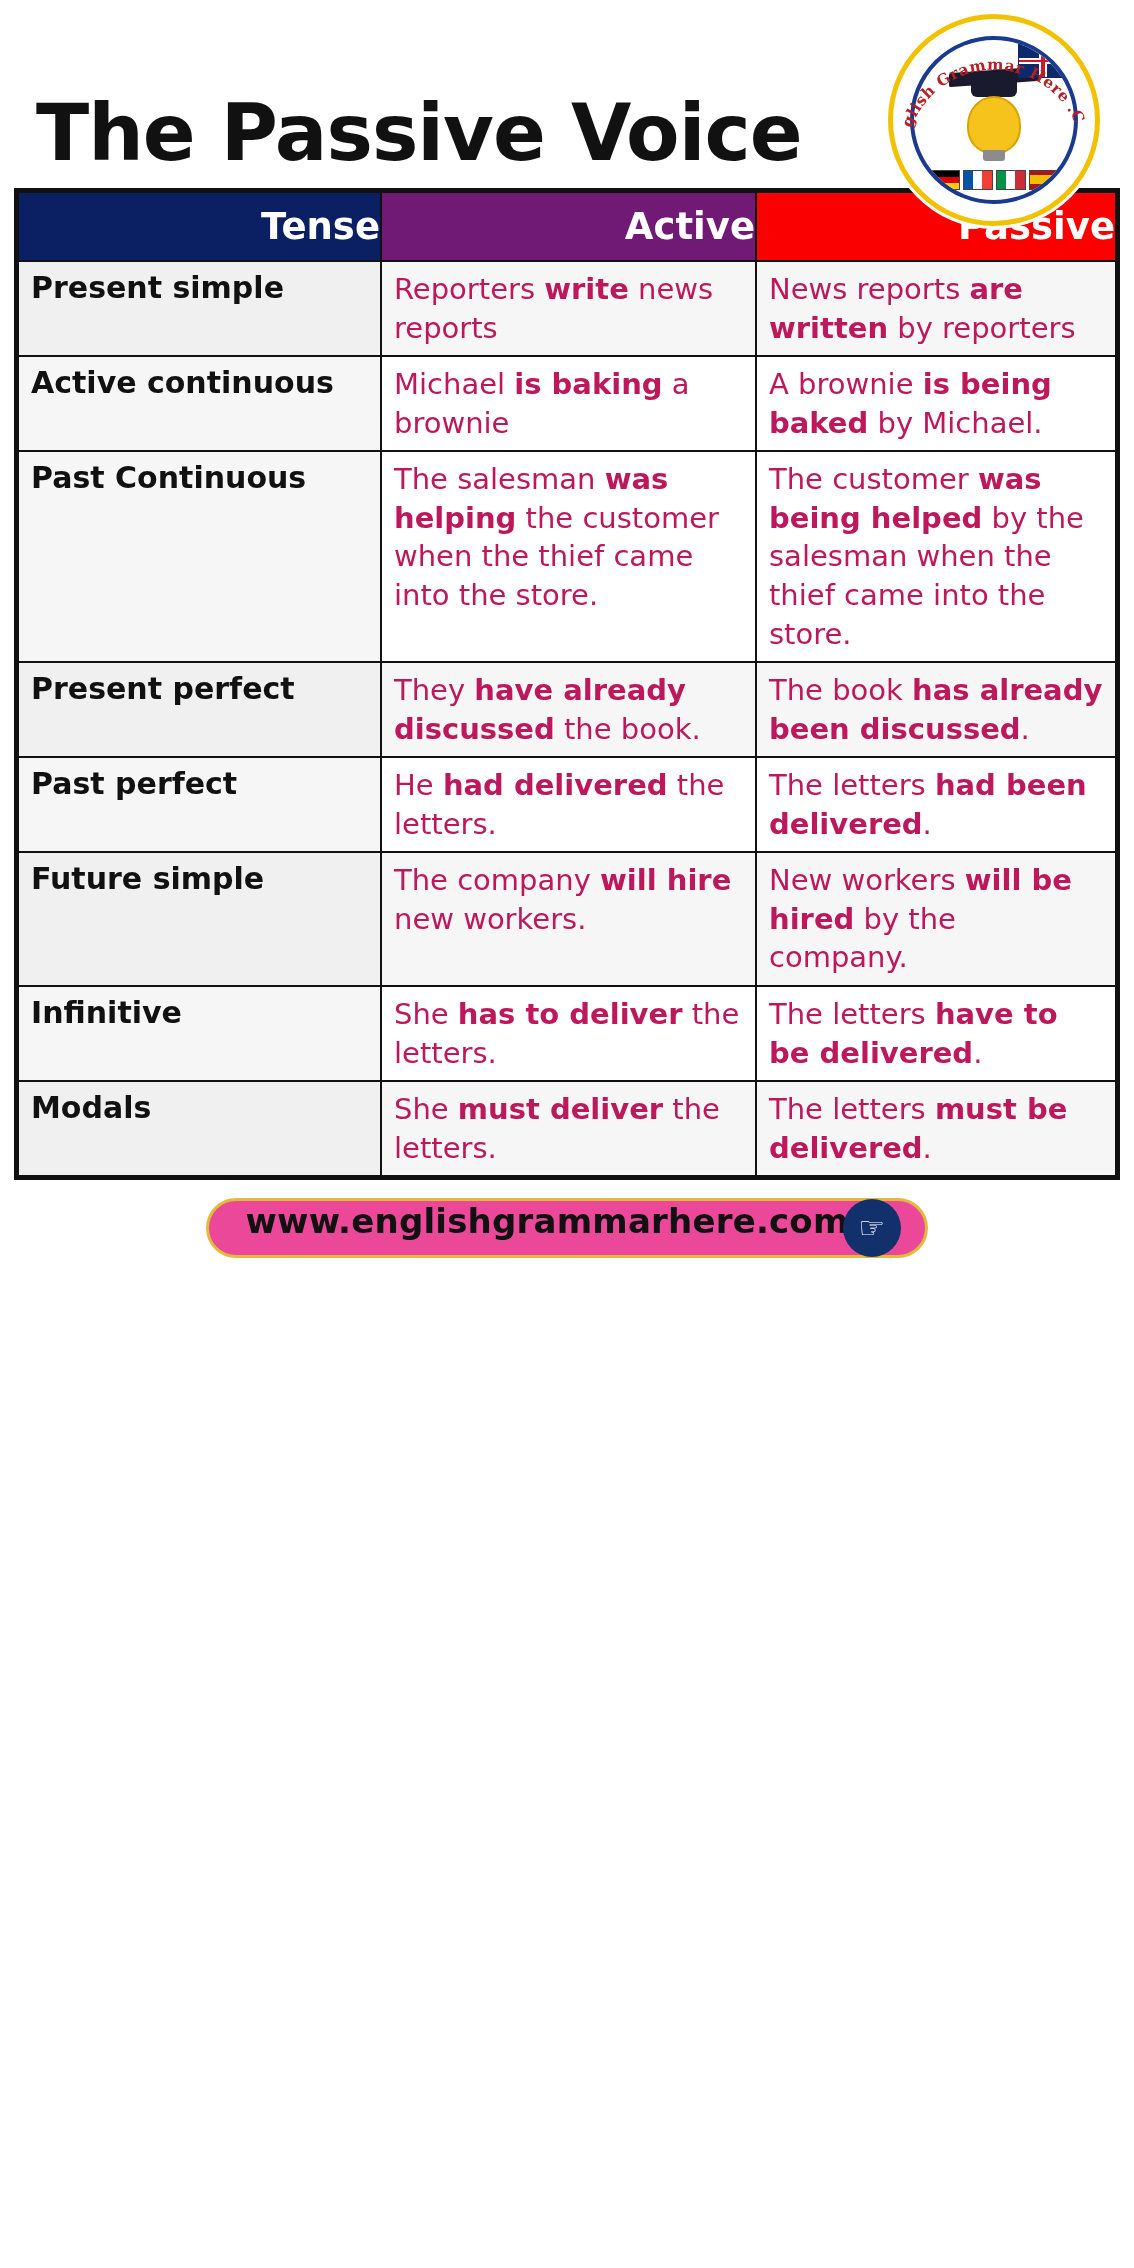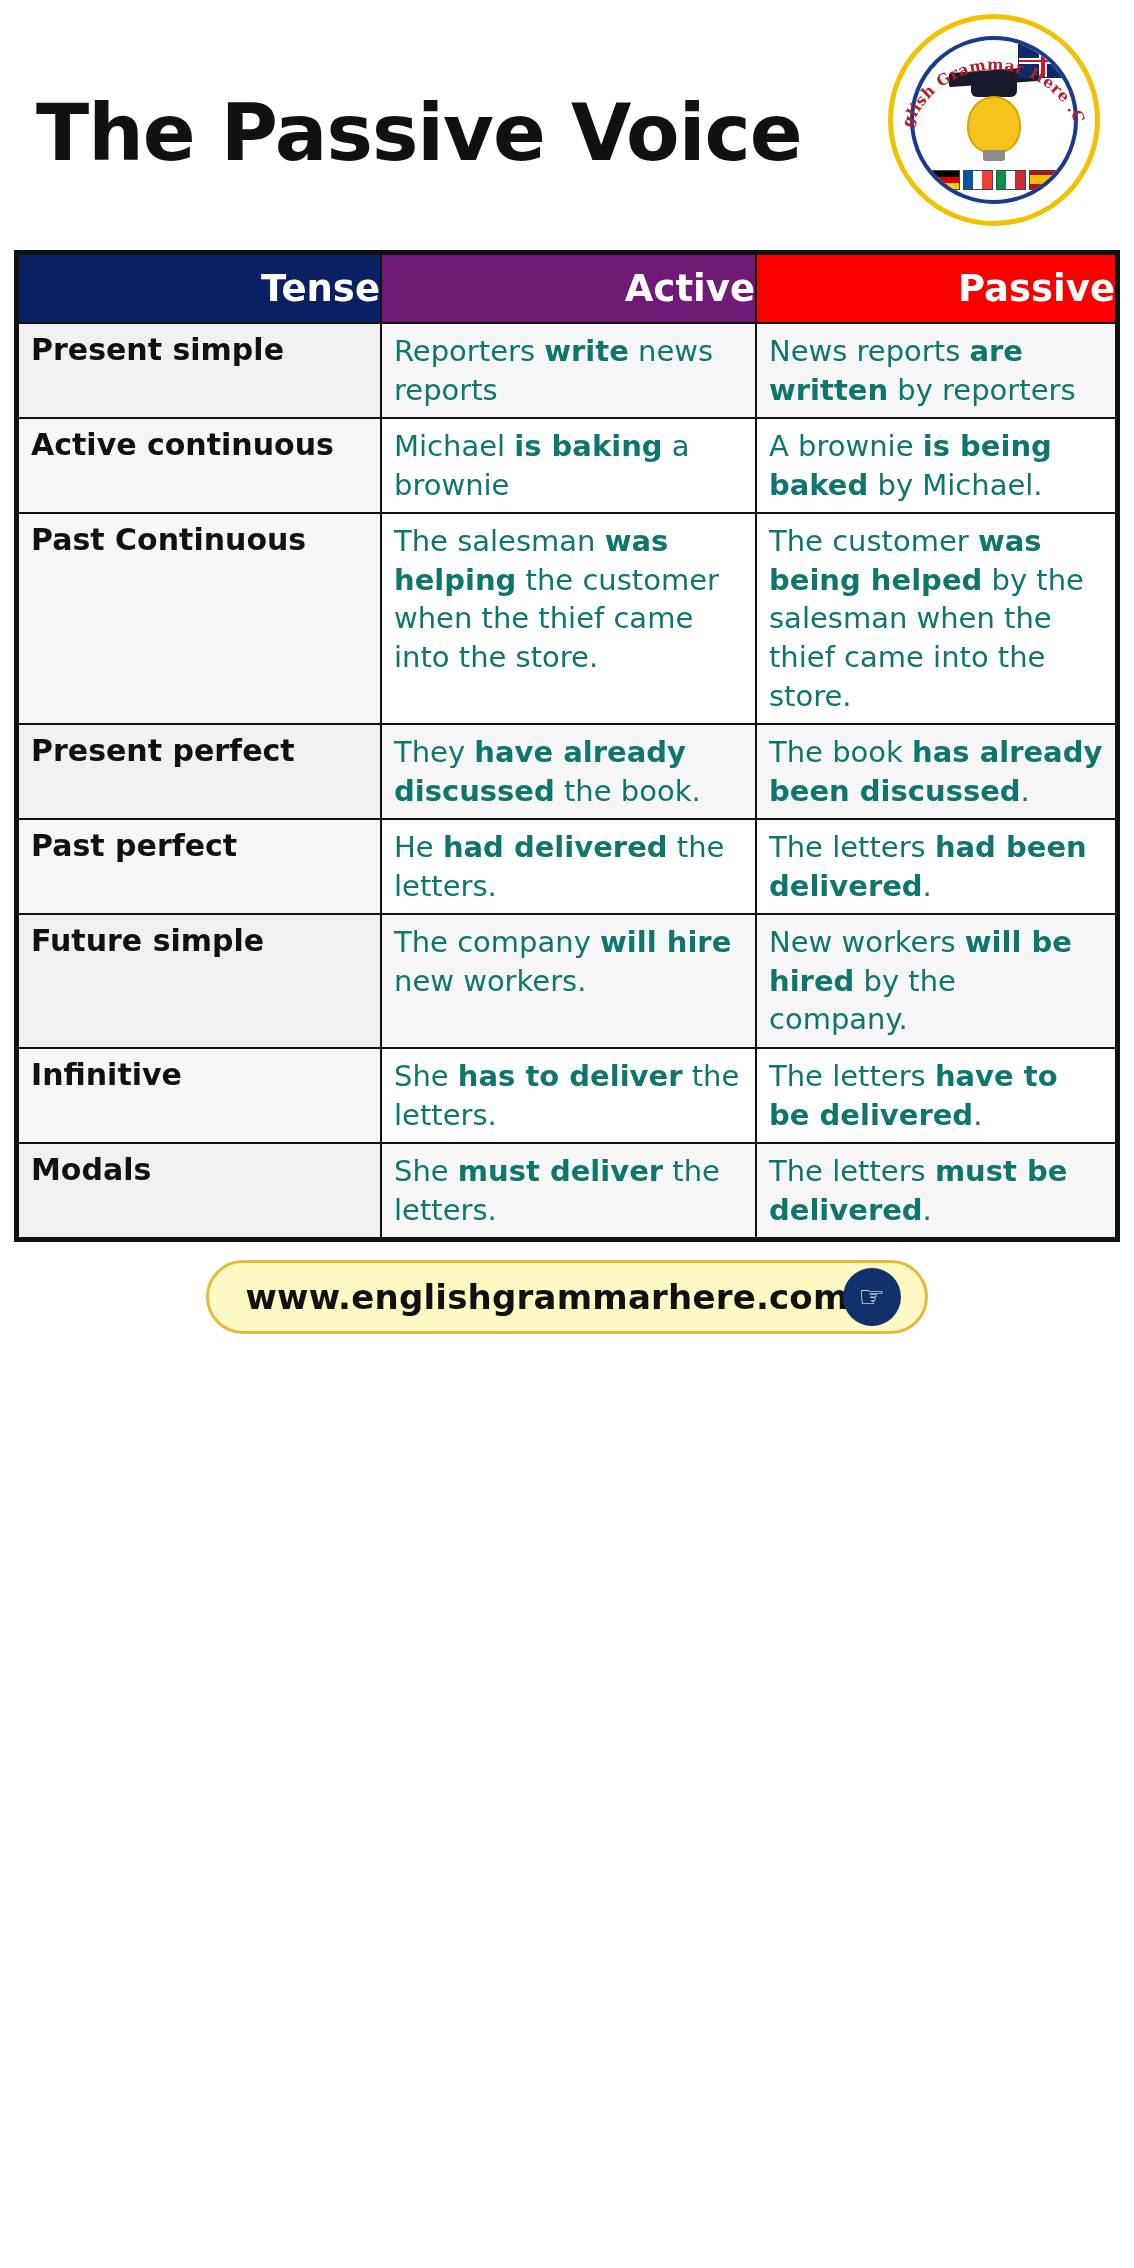--- a/index.html
+++ b/index.html
@@ -15,21 +15,21 @@
     position: relative;
     width: 1134px;
     height: 2268px;
     background: #ffffff;
     overflow: hidden;
   }
 
   
   .header {
     position: relative;
-    height: 250px;
+    height: 188px;
     padding: 12px 0 0 0;
   }
   .title {
     position: absolute;
     left: 36px;
     top: 88px;
     font-size: 78px;
     font-weight: 700;
     letter-spacing: -1px;
     color: #111111;
@@ -185,39 +185,38 @@
     font-size: 30px;
     font-weight: 700;
     color: #111111;
     vertical-align: middle;
     background: #f6f6f6;
     line-height: 1.18;
     padding-left: 16px;
   }
   td.sent {
     font-size: 29px;
-    color: #0f766e;
+    color: #be185d;
     line-height: 1.33;
     font-weight: 400;
   }
   td.sent b { font-weight: 700; }
   tr.alt td.sent { background: #f6f6f6; }
   tr.alt td.tense { background: #f0f0f0; }
 
   
   .footer {
     margin: 18px auto 0;
     width: 722px;
-    height: 74px;
-    background: #fef9c3;
+    height: 60px;
+    background: #ec4899;
     border: 3px solid #e4b93c;
     border-radius: 38px;
     position: relative;
     display: flex;
-    align-items: center;
     justify-content: center;
   }
   .footer-url {
     font-size: 34px;
     font-weight: 700;
     color: #111111;
     letter-spacing: 0.2px;
     margin-right: 40px;
   }
   .footer-badge {

